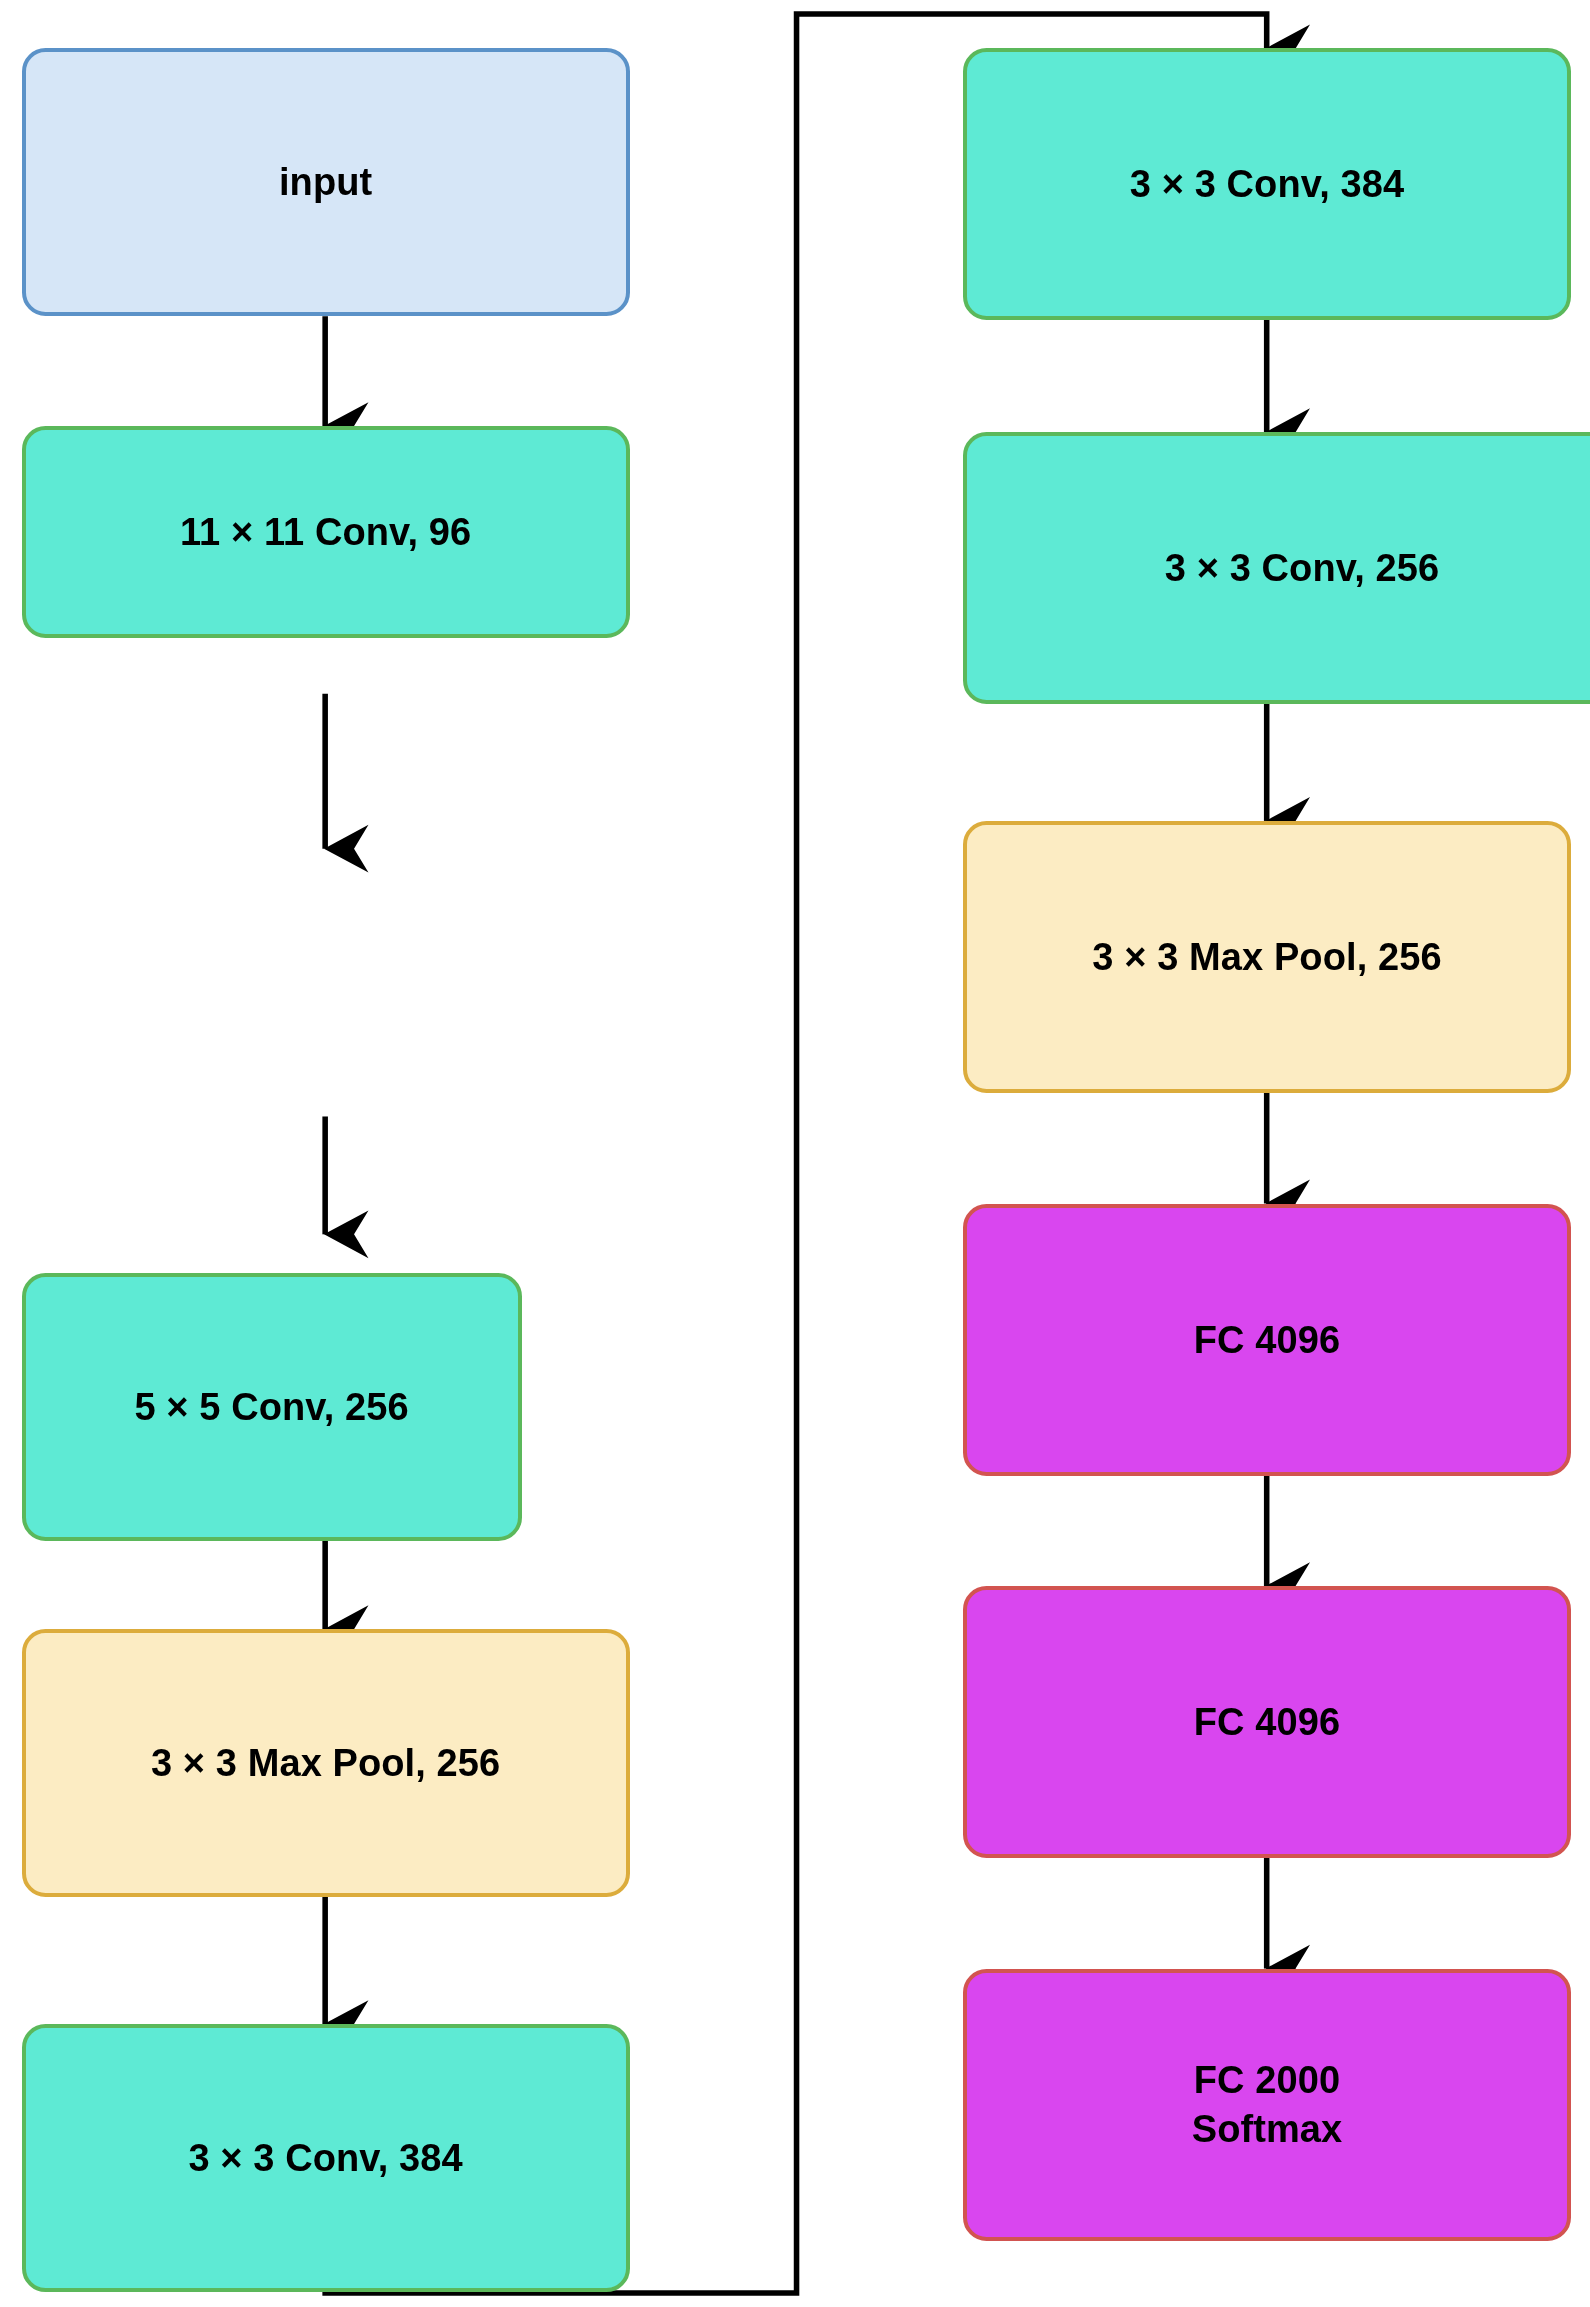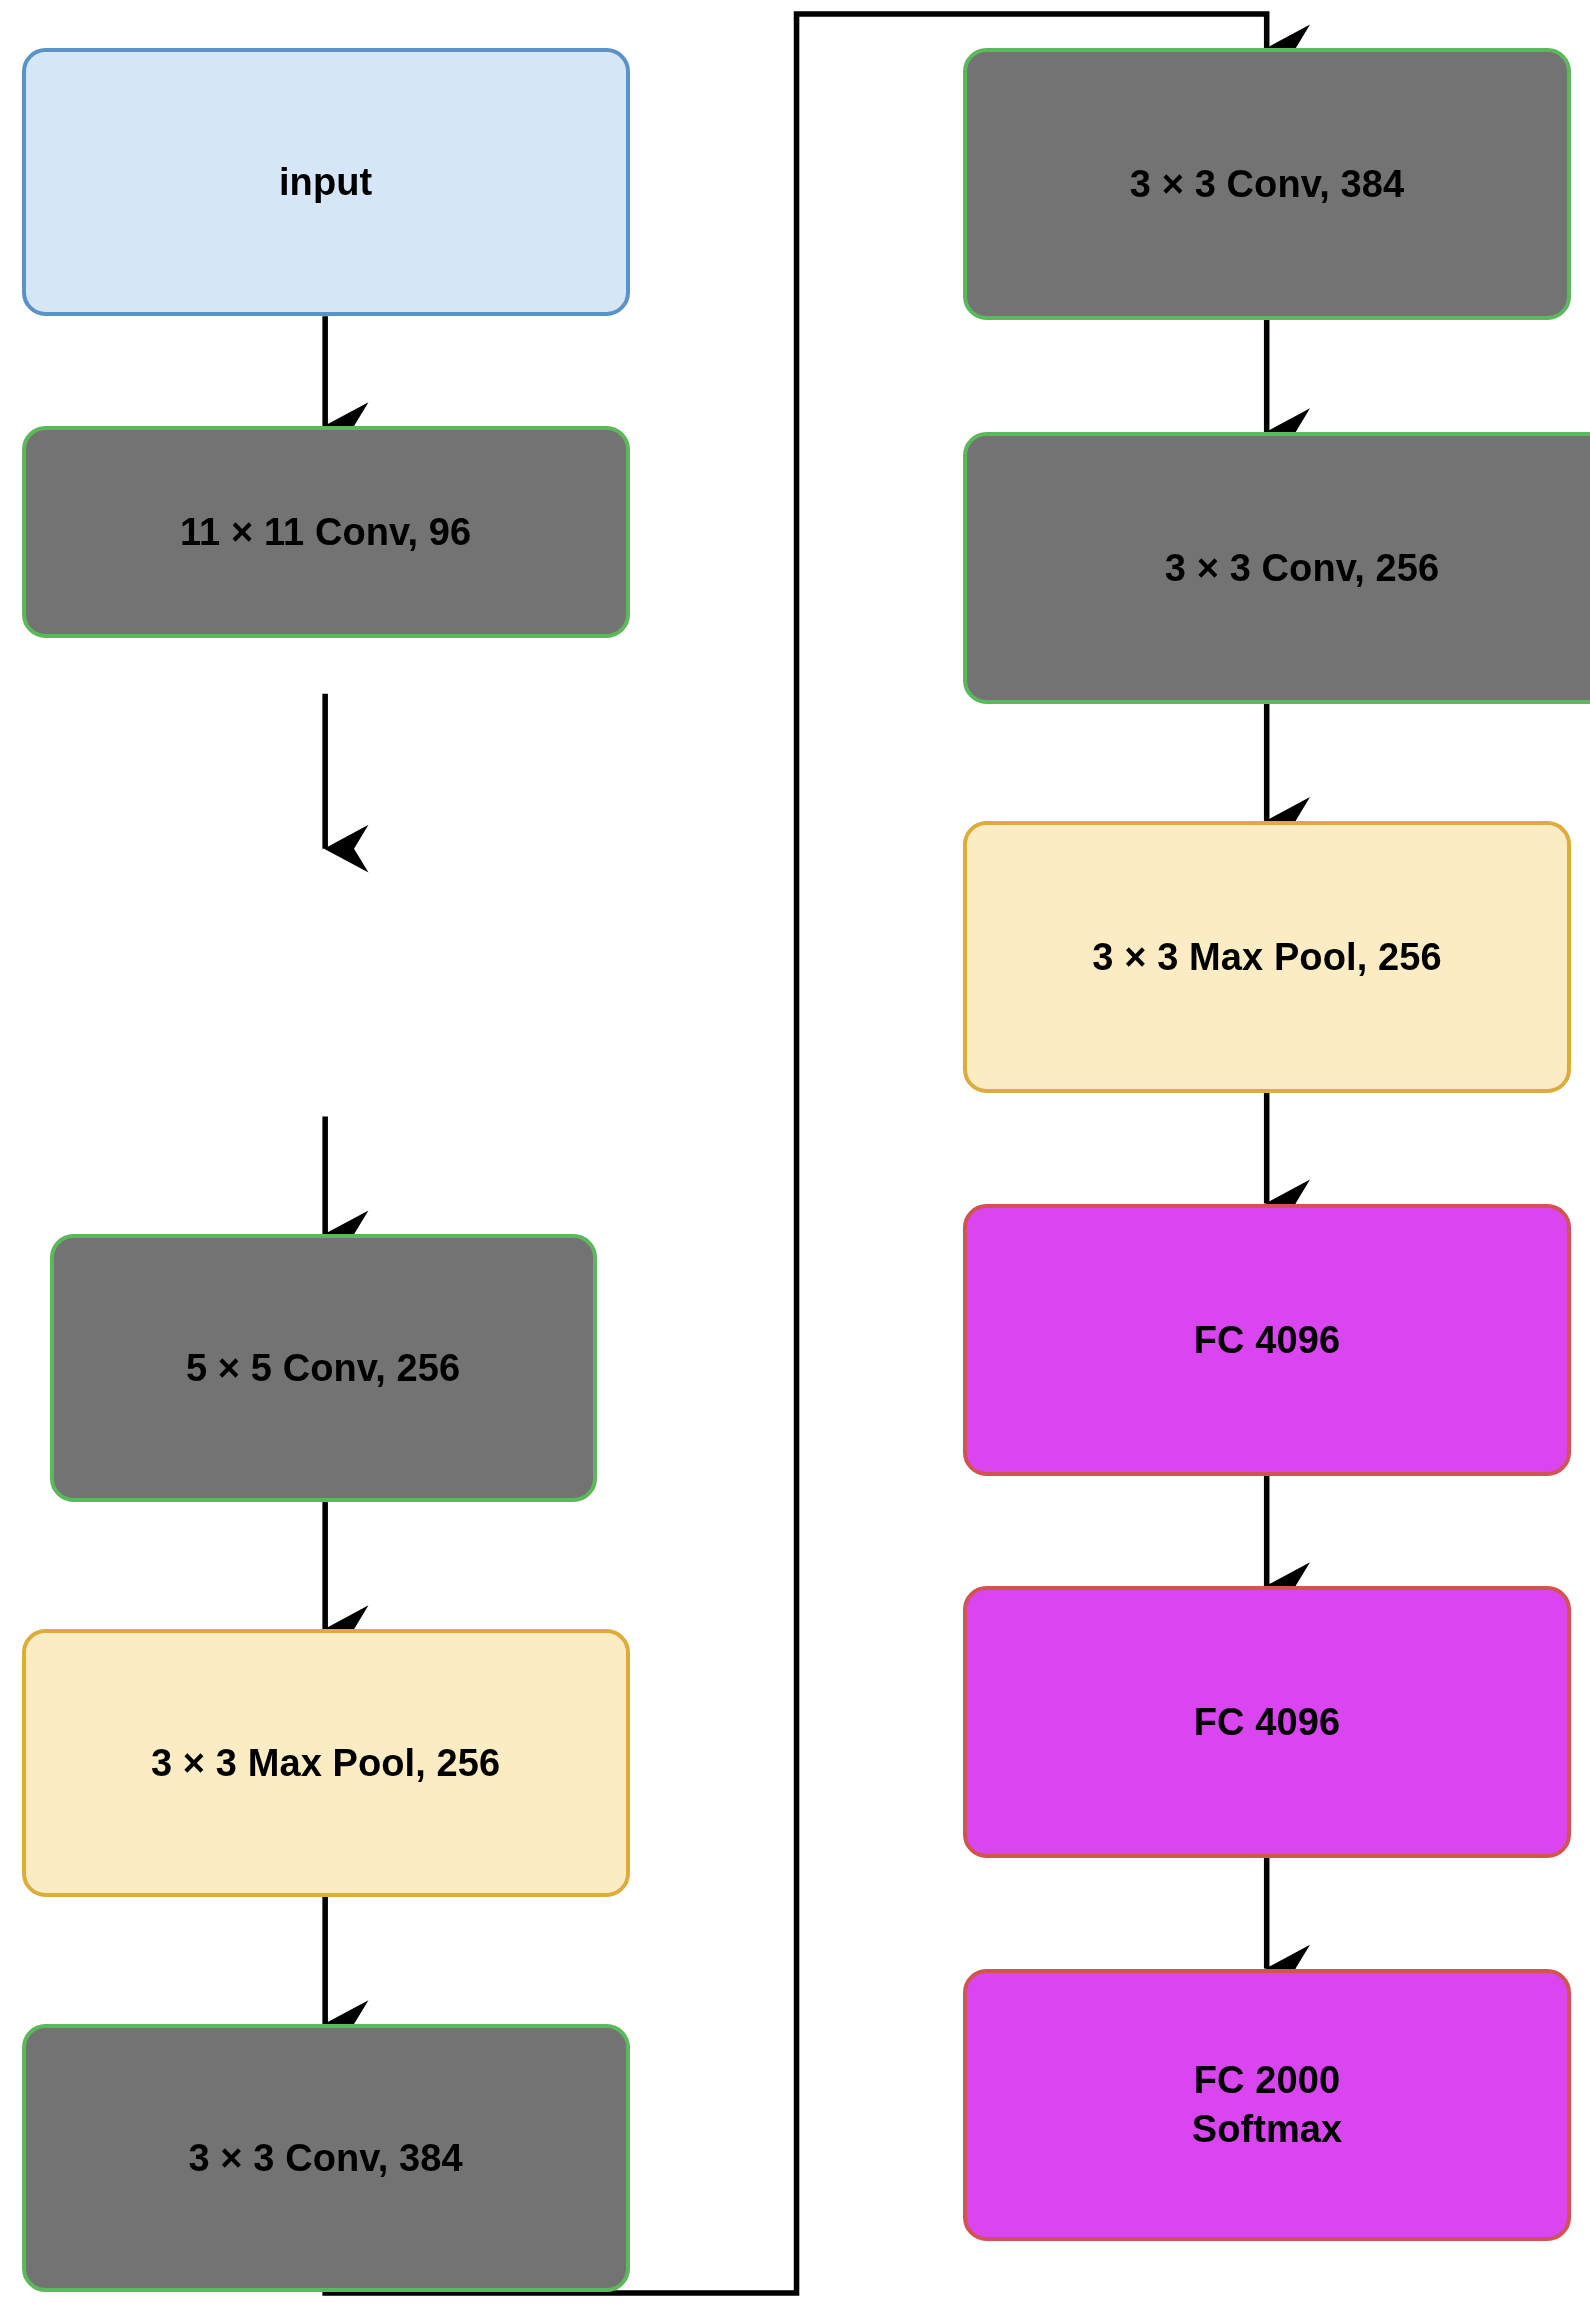--- a/index.html
+++ b/index.html
@@ -42,21 +42,21 @@
     line-height: 1.28;
     letter-spacing: 0.1px;
     white-space: pre-line;
     padding: 16px 11px;
   }
   .node.kind-input {
     background: #d6e6f7;
     border-color: #5b92c8;
   }
   .node.kind-conv {
-    background: #737373;
+    background: #5eead4;
     border-color: #5bb85b;
   }
   .node.kind-pool {
     background: #fcecc3;
     border-color: #dcac3c;
   }
   .node.kind-fc {
     background: #d946ef;
     border-color: #d25450;
   }
@@ -82,21 +82,21 @@
         <path d="M 2053 518 L 2053 700" marker-end="url(#arrowhead)"></path>
         <path d="M 2053 1140 L 2053 1330" marker-end="url(#arrowhead)"></path>
         <path d="M 2053 1770 L 2053 1950" marker-end="url(#arrowhead)"></path>
         <path d="M 2053 2390 L 2053 2570" marker-end="url(#arrowhead)"></path>
         <path d="M 2053 3010 L 2053 3190" marker-end="url(#arrowhead)"></path>
       </g>
   </svg>
 
   <div class="node kind-input" style="left: 21.6px; top: 48px; width: 608px; height: 268px;">input</div>
   <div class="node kind-conv" style="left: 21.6px; top: 426px; width: 608px; height: 212px;">11 × 11 Conv, 96</div>
-  <div class="node kind-conv" style="left: 21.6px; top: 1234px; width: 547px; height: 268px; margin-left: 28px;">5 × 5 Conv, 256</div>
+  <div class="node kind-conv" style="left: 21.6px; top: 1273px; width: 500px; height: 268px;">5 × 5 Conv, 256</div>
   <div class="node kind-pool" style="left: 21.6px; top: 1629px; width: 608px; height: 268px;">3 × 3 Max Pool, 256</div>
   <div class="node kind-conv" style="left: 21.6px; top: 2024px; width: 608px; height: 268px;">3 × 3 Conv, 384</div>
 
   <div class="node kind-conv" style="left: 963px; top: 48px; width: 608px; height: 272px;">3 × 3 Conv, 384</div>
   <div class="node kind-conv" style="left: 963px; top: 432px; width: 678px; height: 272px;">3 × 3 Conv, 256</div>
   <div class="node kind-pool" style="left: 963px; top: 821px; width: 608px; height: 272px;">3 × 3 Max Pool, 256</div>
   <div class="node kind-fc" style="left: 963px; top: 1204px; width: 608px; height: 272px;">FC 4096</div>
   <div class="node kind-fc" style="left: 963px; top: 1586px; width: 608px; height: 272px;">FC 4096</div>
   <div class="node kind-fc" style="left: 963px; top: 1969px; width: 608px; height: 272px;">FC 2000
 Softmax</div>

